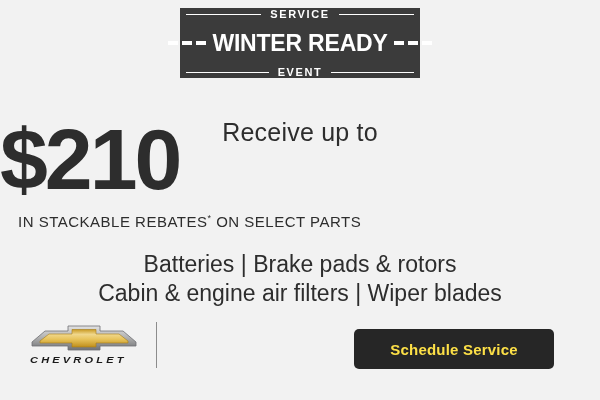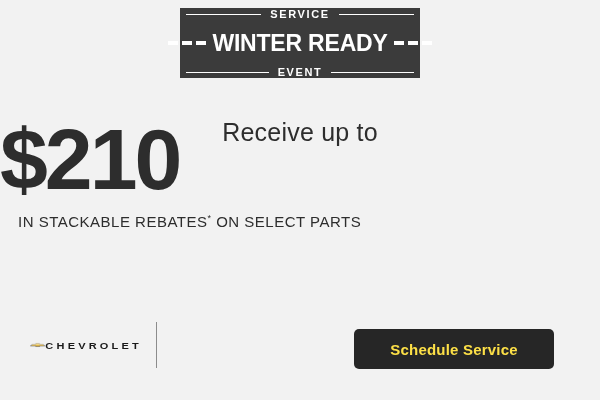--- a/index.html
+++ b/index.html
@@ -164,23 +164,24 @@
   .brand-lockup {
     position: absolute;
     left: 30px;
     top: 4px;
     display: flex;
     align-items: center;
   }
 
   .chev-block {
     display: flex;
-    flex-direction: row;
-    align-items: center;
+    flex-direction: column;
+    align-items: flex-start;
     width: 112px;
+    font-style: italic;
   }
 
   .bowtie {
     width: 108px;
     height: 28px;
     display: block;
   }
 
   .chev-word {
     margin-top: 3px;
@@ -262,20 +263,24 @@
 
   </div>
 
   <div class="receive">Receive up to</div>
   <div class="price">$210</div>
 
   <div class="rebates">
     <span>IN STACKABLE REBATES</span><sup>*</sup><span> ON SELECT PARTS</span>
   </div>
 
+  <div class="parts">
+    <span class="parts-line">Batteries | Brake pads &amp; rotors</span>
+    <span class="parts-line">Cabin &amp; engine air filters | Wiper blades</span>
+  </div>
 
   <div class="footer">
 
     <div class="brand-lockup">
 
       <div class="chev-block">
         <svg class="bowtie" viewBox="0 0 216 56">
           <defs>
             <linearGradient id="goldGrad" x1="0" y1="0" x2="0" y2="1">
               <stop offset="0%" stop-color="#c99a24"></stop>

